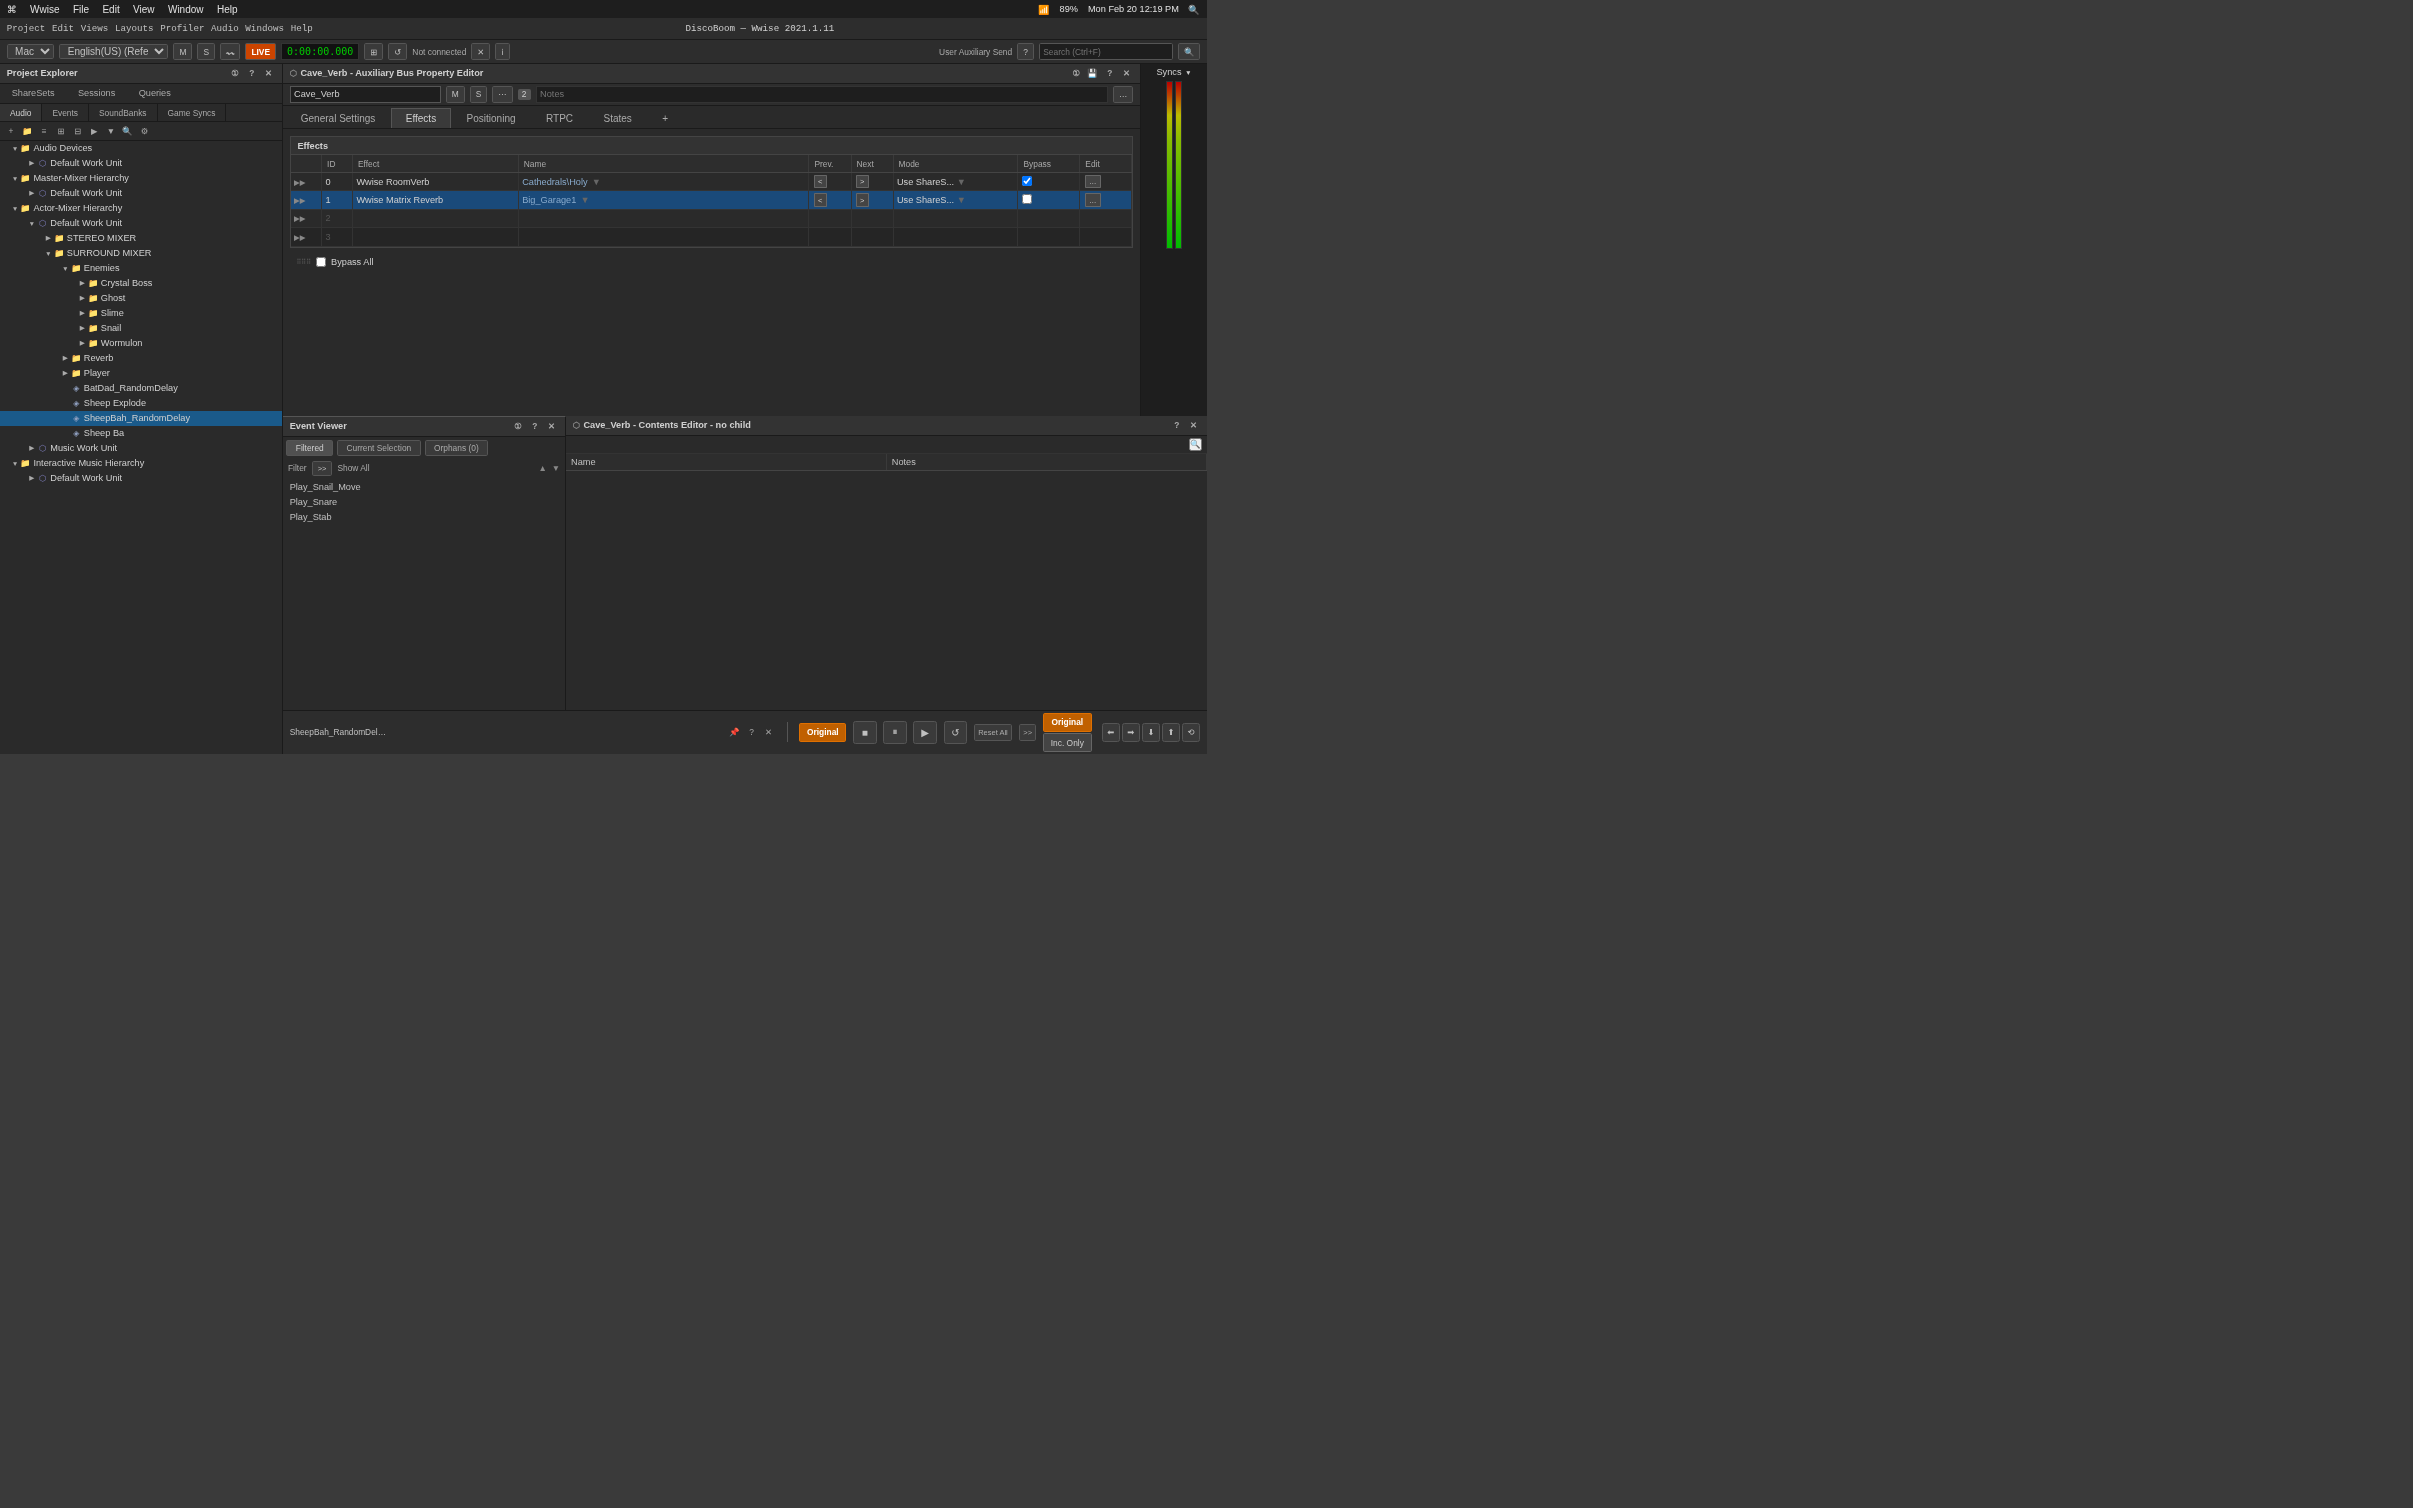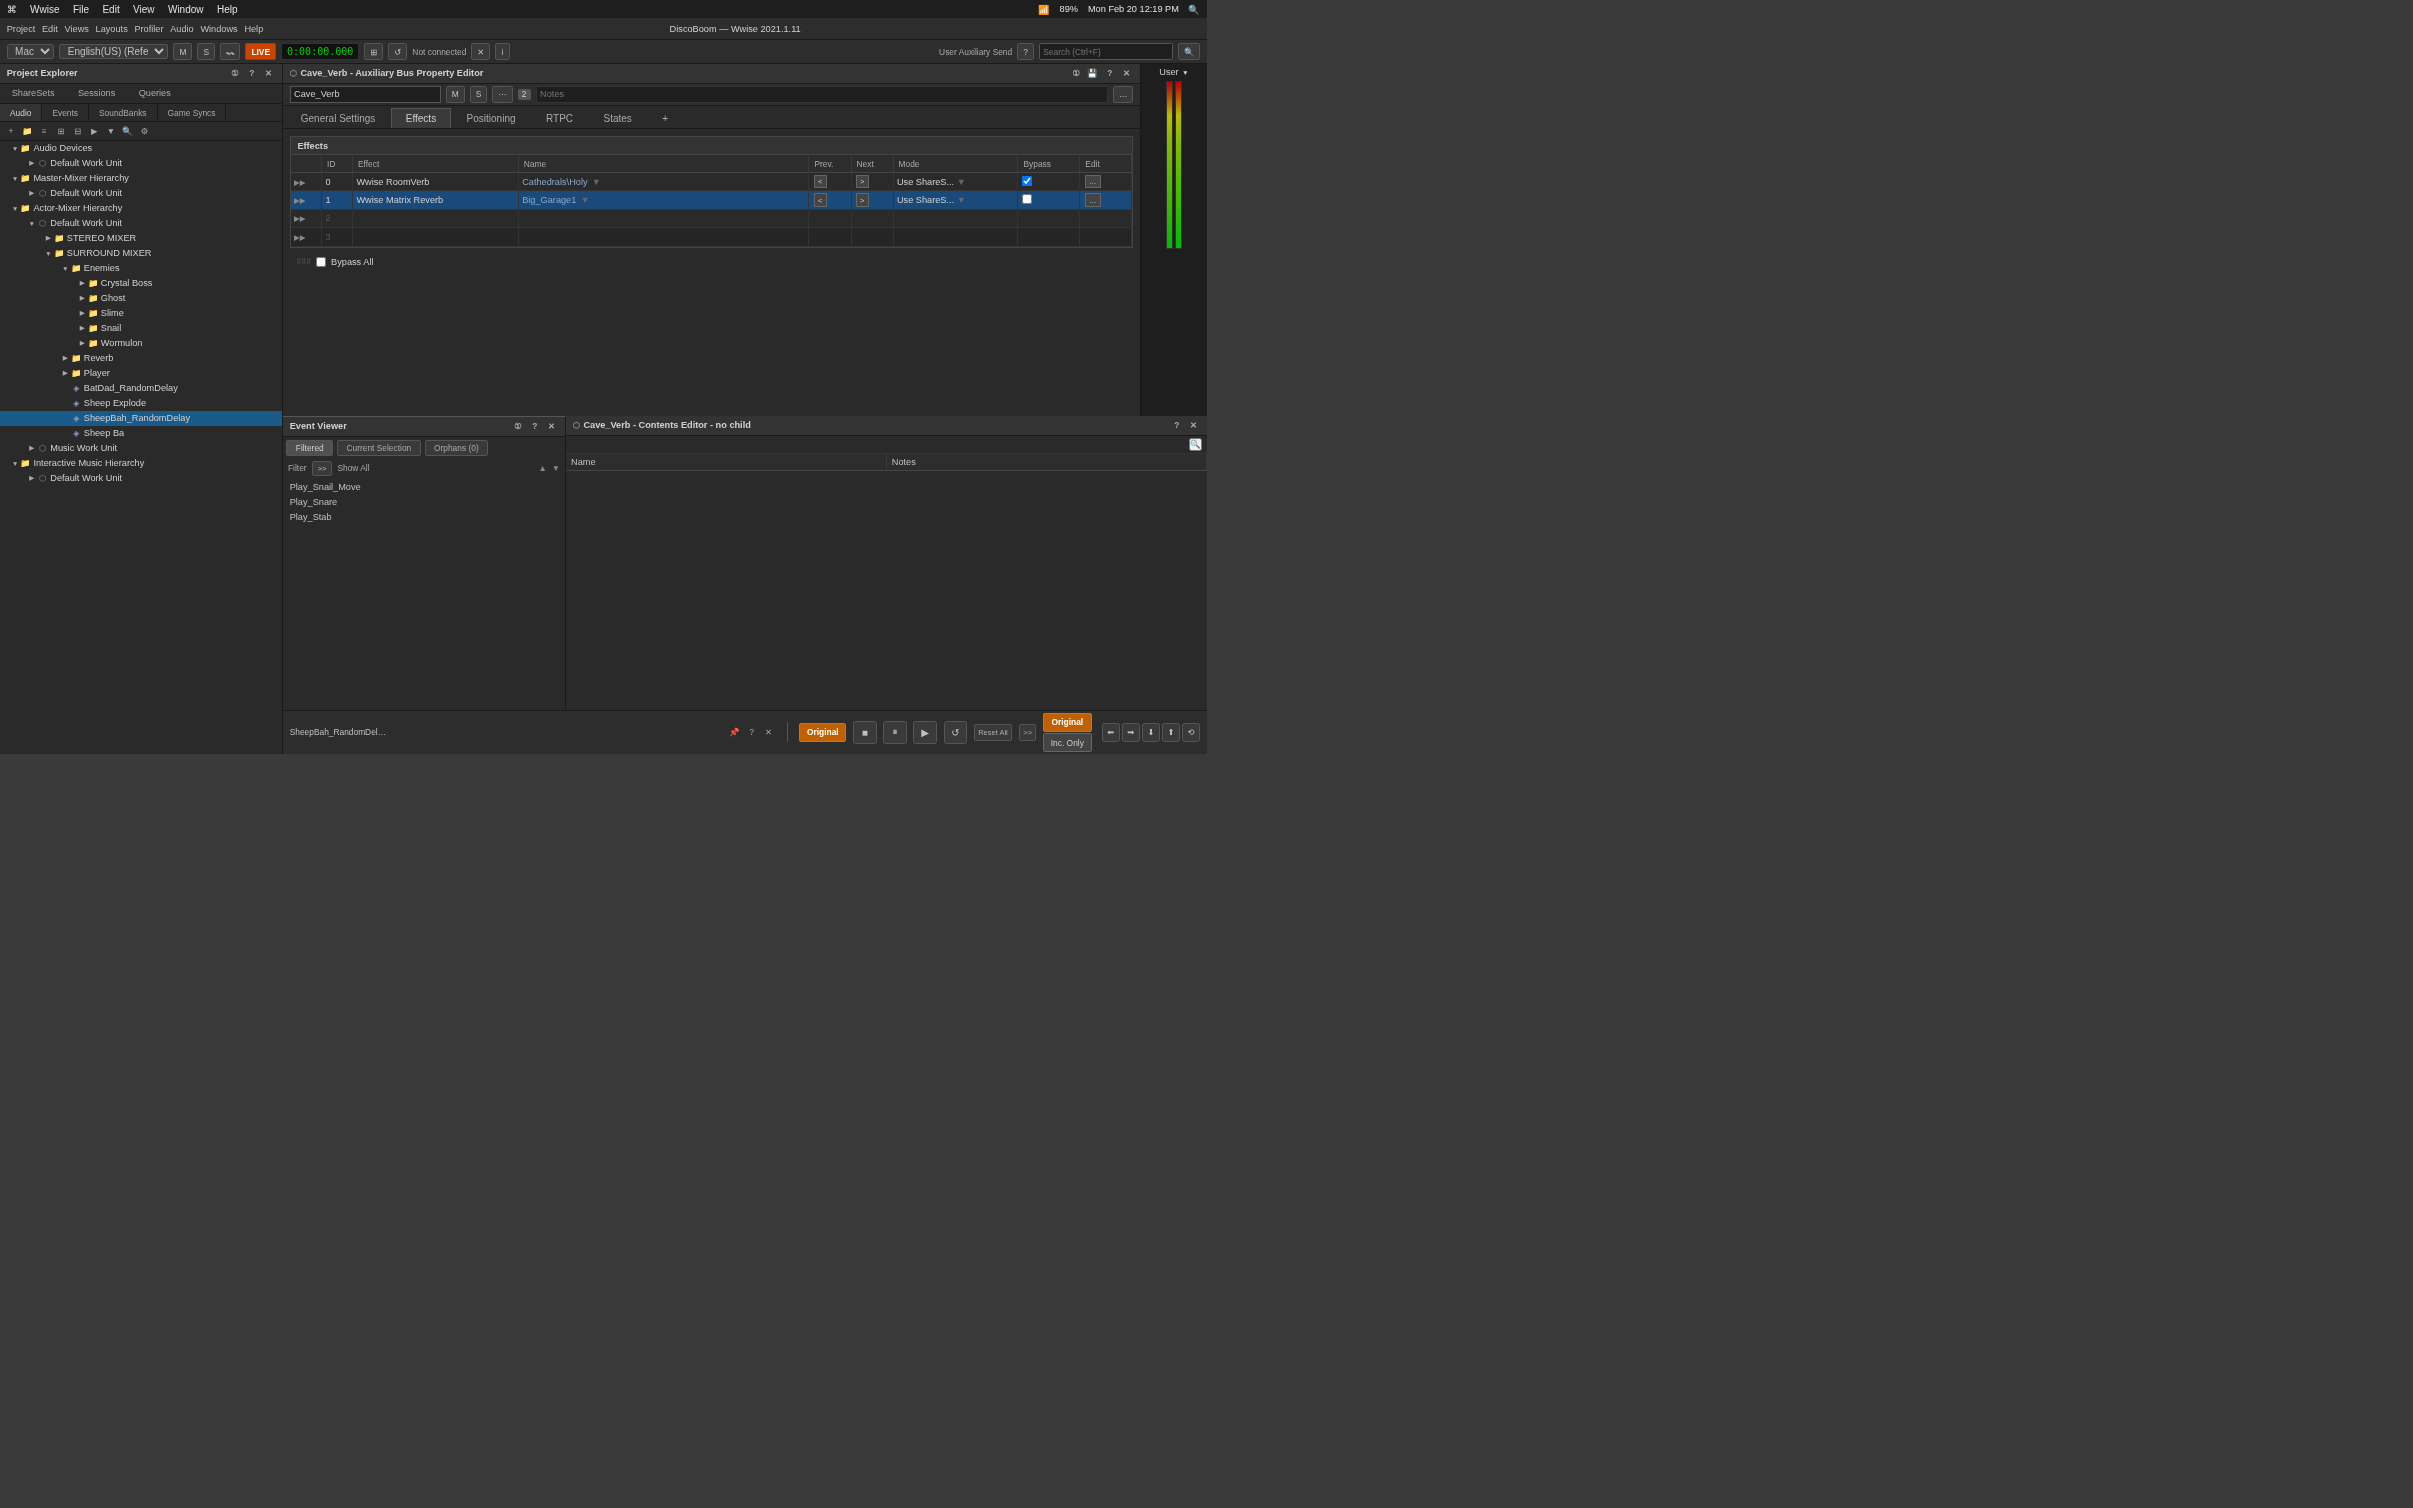--- a/index.html
+++ b/index.html
@@ -31,20 +31,21 @@
     .app-toolbar {
       height: 22px;
       background: #2d2d2d;
       display: flex;
       align-items: center;
       padding: 0 6.7px;
       gap: 6.7px;
       border-bottom: 0.8px solid #1a1a1a;
       font-size: 9.2px;
       color: #c0c0c0;
+      font-family: Liberation Mono, monospace;
     }
     .app-title {
       flex: 1;
       text-align: center;
       color: #d0d0d0;
     }
 
     
     .secondary-toolbar {
       height: 23.5px;
@@ -949,21 +950,21 @@
             <span class="bypass-grip">⠿⠿⠿</span>
             <input type="checkbox" class="fx-checkbox" style="">
             <span>Bypass All</span>
           </div>
 
         </div>
       </div>
 
       <div class="peak-meter-panel">
         <div style="display:flex; align-items:center; gap:3.4px; margin-bottom:3.4px;">
-          <span>User</span>
+          <span>Syncs</span>
           <span style="font-size:6.7px; cursor:pointer">▼</span>
         </div>
         <div style="display:flex; gap:1.7px;">
           <div style="width:6.7px; height:168px; background:linear-gradient(to top, #00bb00 0%, #88bb00 65%, #bbbb00 80%, #bb4400 92%, #bb0000 100%); border:0.8px solid #333;"></div>
           <div style="width:6.7px; height:168px; background:linear-gradient(to top, #00bb00 0%, #88bb00 65%, #bbbb00 80%, #bb4400 92%, #bb0000 100%); border:0.8px solid #333;"></div>
         </div>
       </div>
     </div>
 
     <div style="flex:1; display:flex; flex-direction:column;">

